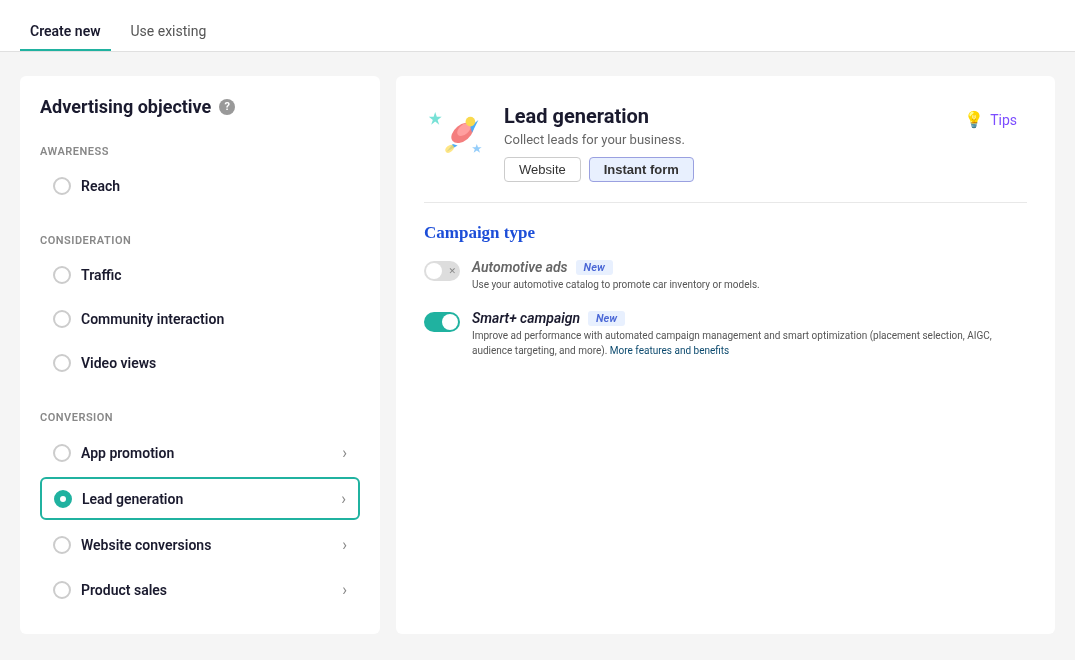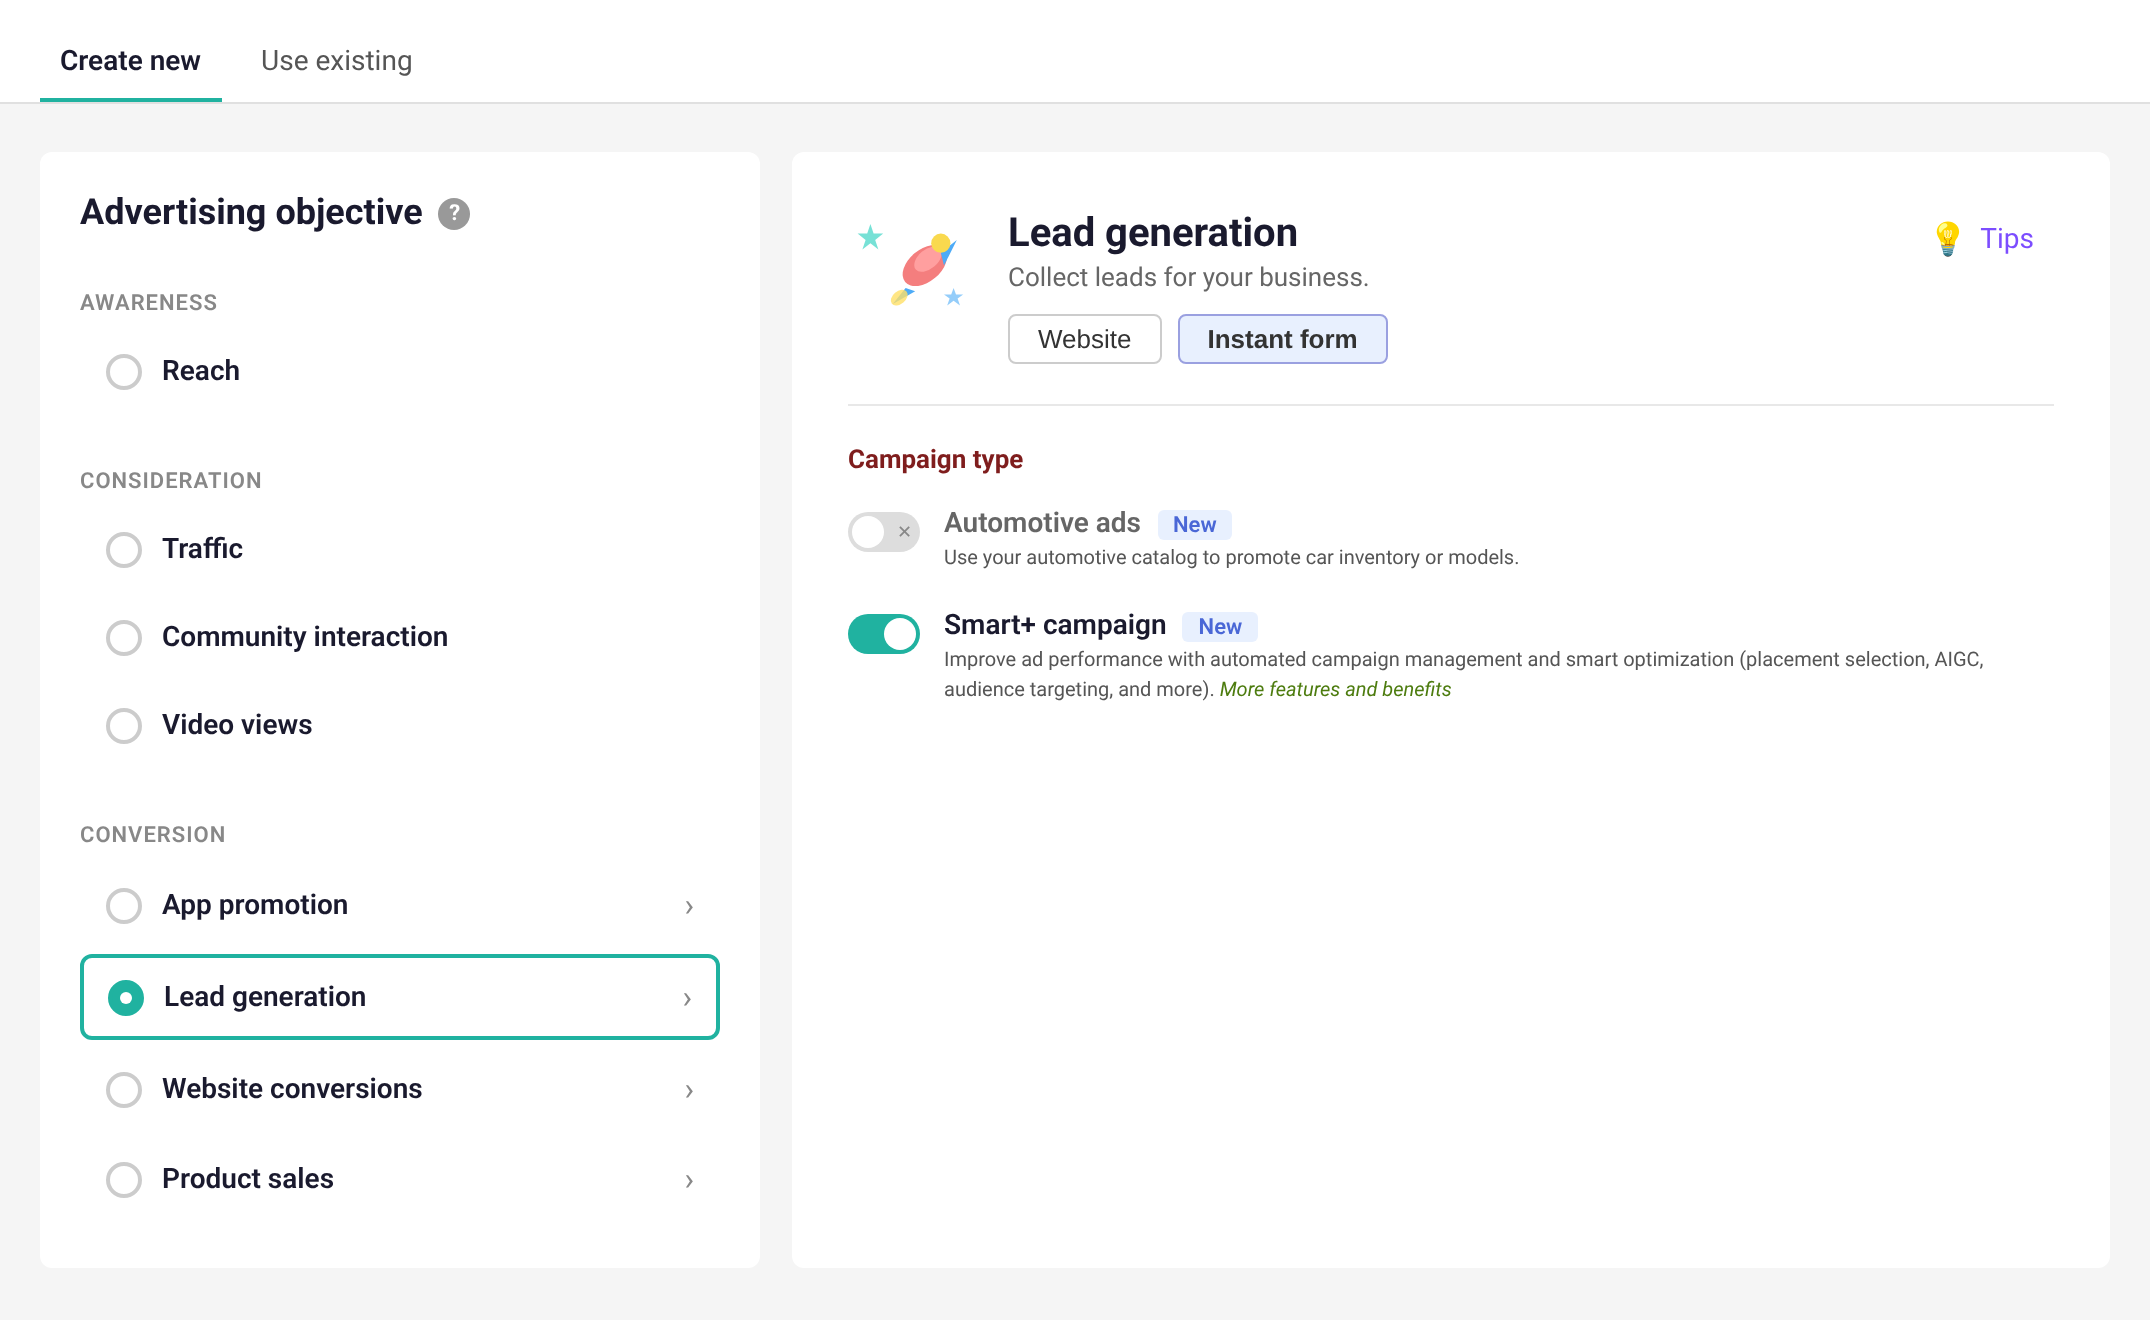--- a/index.html
+++ b/index.html
@@ -217,24 +217,25 @@
       gap: 6px;
       color: #7c4dff;
       font-size: 14px;
       cursor: pointer;
       padding: 6px 10px;
       border-radius: 4px;
     }
 
     
     .campaign-type-title {
-      font-size: 13px;
+      font-size: 17px;
       font-weight: 700;
-      color: #7f1d1d;
+      color: #1d4ed8;
       margin-bottom: 16px;
+      font-family: Liberation Serif, serif;
     }
 
     .campaign-option {
       display: flex;
       align-items: flex-start;
       gap: 12px;
       margin-bottom: 18px;
     }
 
     .toggle-switch {
@@ -290,20 +291,21 @@
       top: 2px;
       left: 2px;
     }
 
     .campaign-option-text {}
     .campaign-option-name {
       display: flex;
       align-items: center;
       gap: 8px;
       margin-bottom: 2px;
+      font-style: italic;
     }
     .campaign-option-label {
       font-size: 14px;
       font-weight: 600;
       color: #666;
     }
     .campaign-option-label.active-label {
       color: #1a1a2e;
     }
     .new-badge {
@@ -313,23 +315,22 @@
       font-weight: 600;
       padding: 1px 8px;
       border-radius: 3px;
     }
     .campaign-option-desc {
       font-size: 10px;
       color: #555;
       line-height: 1.5;
     }
     .campaign-option-desc a {
-      color: #4d7c0f;
+      color: #0c4a6e;
       text-decoration: none;
-      font-style: italic;
     }
 
     
     .lead-gen-icon svg {
       width: 64px;
       height: 64px;
     }
   </style>
 </head>
 <body>

